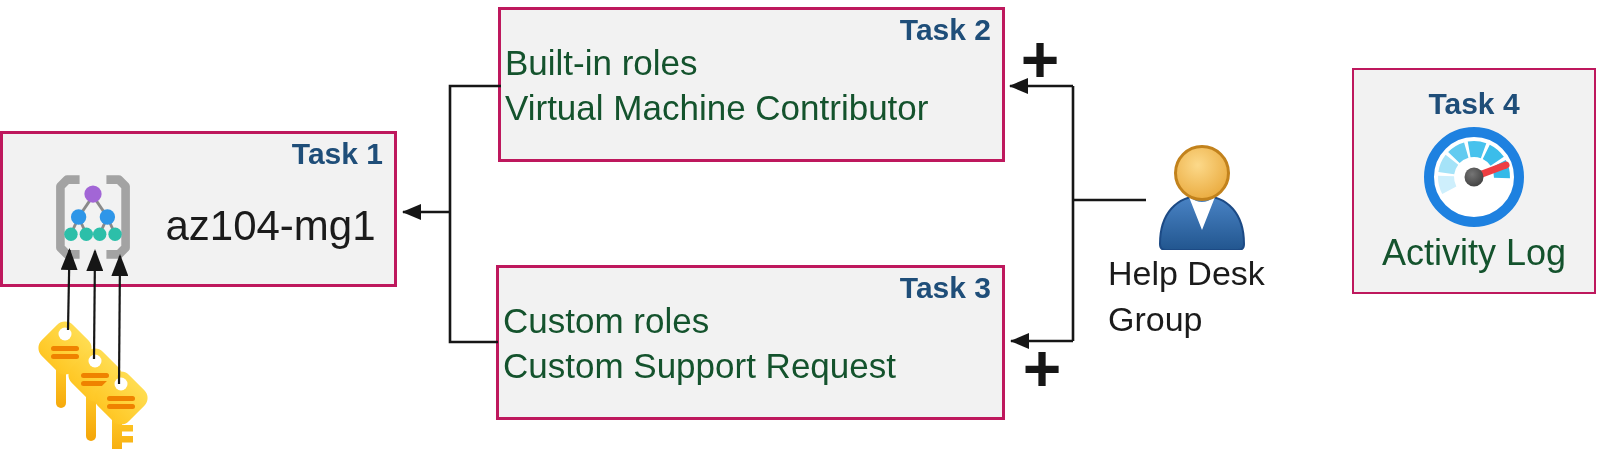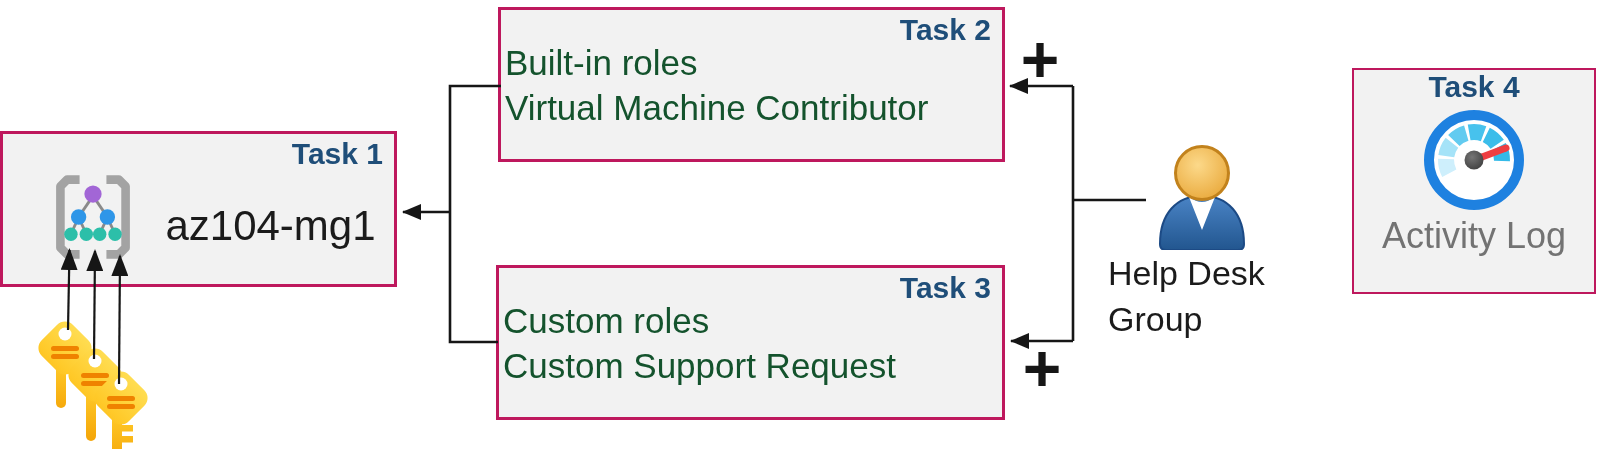--- a/index.html
+++ b/index.html
@@ -23,23 +23,23 @@
                 display:flex; flex-direction:column; align-items:center; }
   .roles-lines {
     position:absolute; left:4px; right:0; top:50%; transform:translateY(-50%);
     text-align:left; font-size:35px; line-height:1.3; color:#14532d;
   }
   .mg-title {
     position:absolute; left:152px; right:8px; top:68px;
     text-align:center; font-size:42px; color:#1b1b1b; white-space:nowrap;
   }
   .mg-icon-wrap { position:absolute; left:44px; top:37px; width:92px; height:92px; }
-  .task4-badge { position:static; }
+  .task4-badge { position:static; margin-top:17px; }
   .gauge-wrap { margin-top:6px; width:100px; height:100px; }
-  .task4-caption { font-size:36px; color:#737373; margin-top:5px; white-space:nowrap; }
+  .task4-caption { font-size:36px; color:#14532d; margin-top:5px; white-space:nowrap; }
   .overlay { position:absolute; left:0; top:0; z-index:5; pointer-events:none; }
   .keys-wrap { position:absolute; left:38px; top:312px; width:110px; height:137px; z-index:1; }
   .person-wrap { position:absolute; left:1152px; top:140px; width:100px; height:110px; z-index:2; }
   .person-caption {
     position:absolute; left:1108px; top:251px; width:195px; z-index:2;
     font-size:34px; line-height:1.35; color:#1b1b1b;
   }
   .plus {
     position:absolute; z-index:4; width:60px; height:60px;
     display:flex; align-items:center; justify-content:center;

